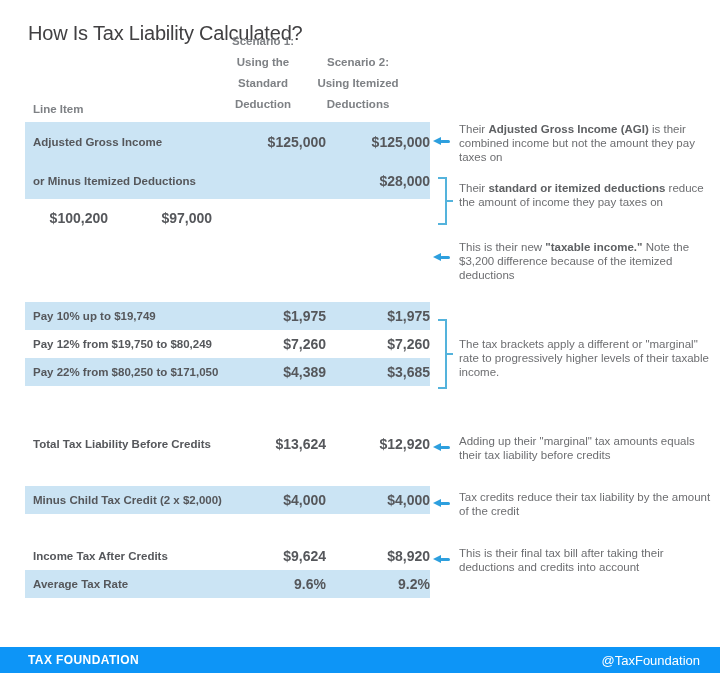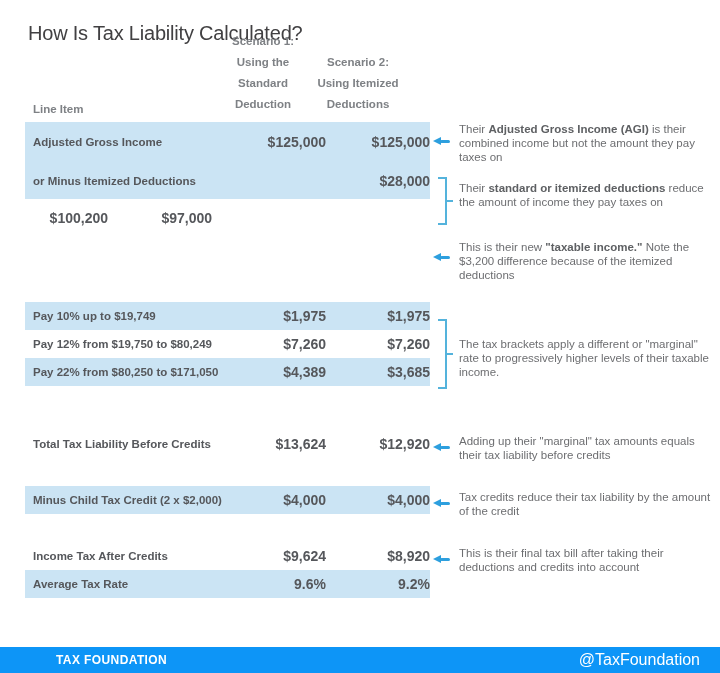--- a/index.html
+++ b/index.html
@@ -46,22 +46,22 @@
   
   .brk{position:absolute;left:438px;width:9px;box-sizing:border-box;
        border:2px solid #54B3DC;border-left:none;}
   .brk::after{content:"";position:absolute;right:-8px;top:50%;margin-top:-1px;
               width:6px;height:2px;background:#54B3DC;}
 
   
   .footer{position:absolute;left:0;bottom:0;width:720px;height:26px;background:#0D95F7;
           display:flex;align-items:center;justify-content:space-between;
           box-sizing:border-box;padding:0 20px 0 28px;color:#fff;}
-  .footer .brand{font-size:12px;font-weight:bold;letter-spacing:0.4px;margin-left:28px;}
-  .footer .handle{font-size:16px;}
+  .footer .brand{font-size:12px;font-weight:bold;letter-spacing:0.4px;}
+  .footer .handle{font-size:13px;}
 </style>
 </head>
 <body>
 
 <div class="page">
 
   <div class="title">How Is Tax Liability Calculated?</div>
 
   <div class="thead">
     <div class="hlbl">Line Item</div>

